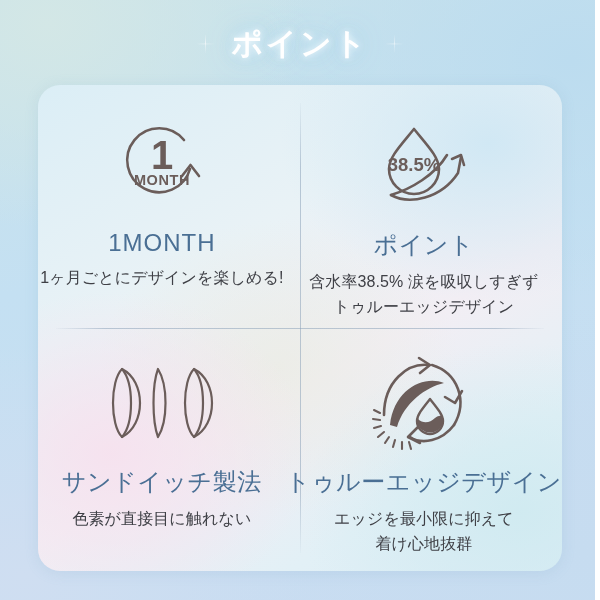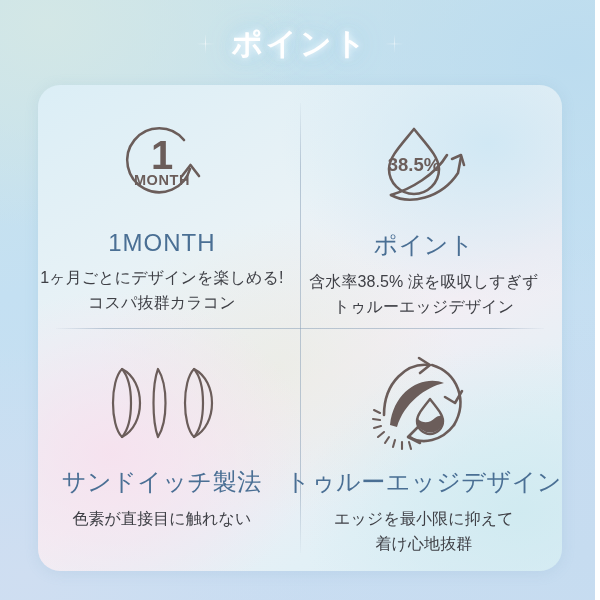--- a/index.html
+++ b/index.html
@@ -187,21 +187,20 @@
           <svg width="100" height="100" viewBox="0 0 100 100">
             <path d="M72 27 A32 32 0 1 0 78 56" fill="none" stroke="#6b5d5a" stroke-width="2.6" stroke-linecap="round"></path>
             <path d="M70 63 L78.5 52 L87 63" fill="none" stroke="#6b5d5a" stroke-width="2.6" stroke-linecap="round" stroke-linejoin="round"></path>
             <text class="icon-text" x="50" y="56" text-anchor="middle" font-size="40" font-weight="700">1</text>
             <text class="icon-text" x="50" y="72" text-anchor="middle" font-size="14.5" font-weight="600" letter-spacing="0.6">MONTH</text>
           </svg>
         </div>
         <div class="feature-title en">1MONTH</div>
         <div class="feature-desc">
           <div>1ヶ月ごとにデザインを楽しめる!</div>
-          <div>コスパ抜群カラコン</div>
         </div>
       </div>
 
       <div class="cell">
         <div class="icon-wrap">
           <svg width="110" height="100" viewBox="0 0 110 100">
             <path d="M45 16 C58 32 70 44 70 56 A25 25 0 0 1 20 56 C20 44 32 32 45 16 Z" fill="none" stroke="#6b5d5a" stroke-width="2.6" stroke-linejoin="round"></path>
             <path d="M22 82 C40 92 72 86 89 60 L92 44" fill="none" stroke="#6b5d5a" stroke-width="2.6" stroke-linecap="round"></path>
             <path d="M22 82 C42 76 66 62 78 42" fill="none" stroke="#6b5d5a" stroke-width="2.6" stroke-linecap="round"></path>
             <path d="M83 46 L92 42 L95 52" fill="none" stroke="#6b5d5a" stroke-width="2.6" stroke-linecap="round" stroke-linejoin="round"></path>

